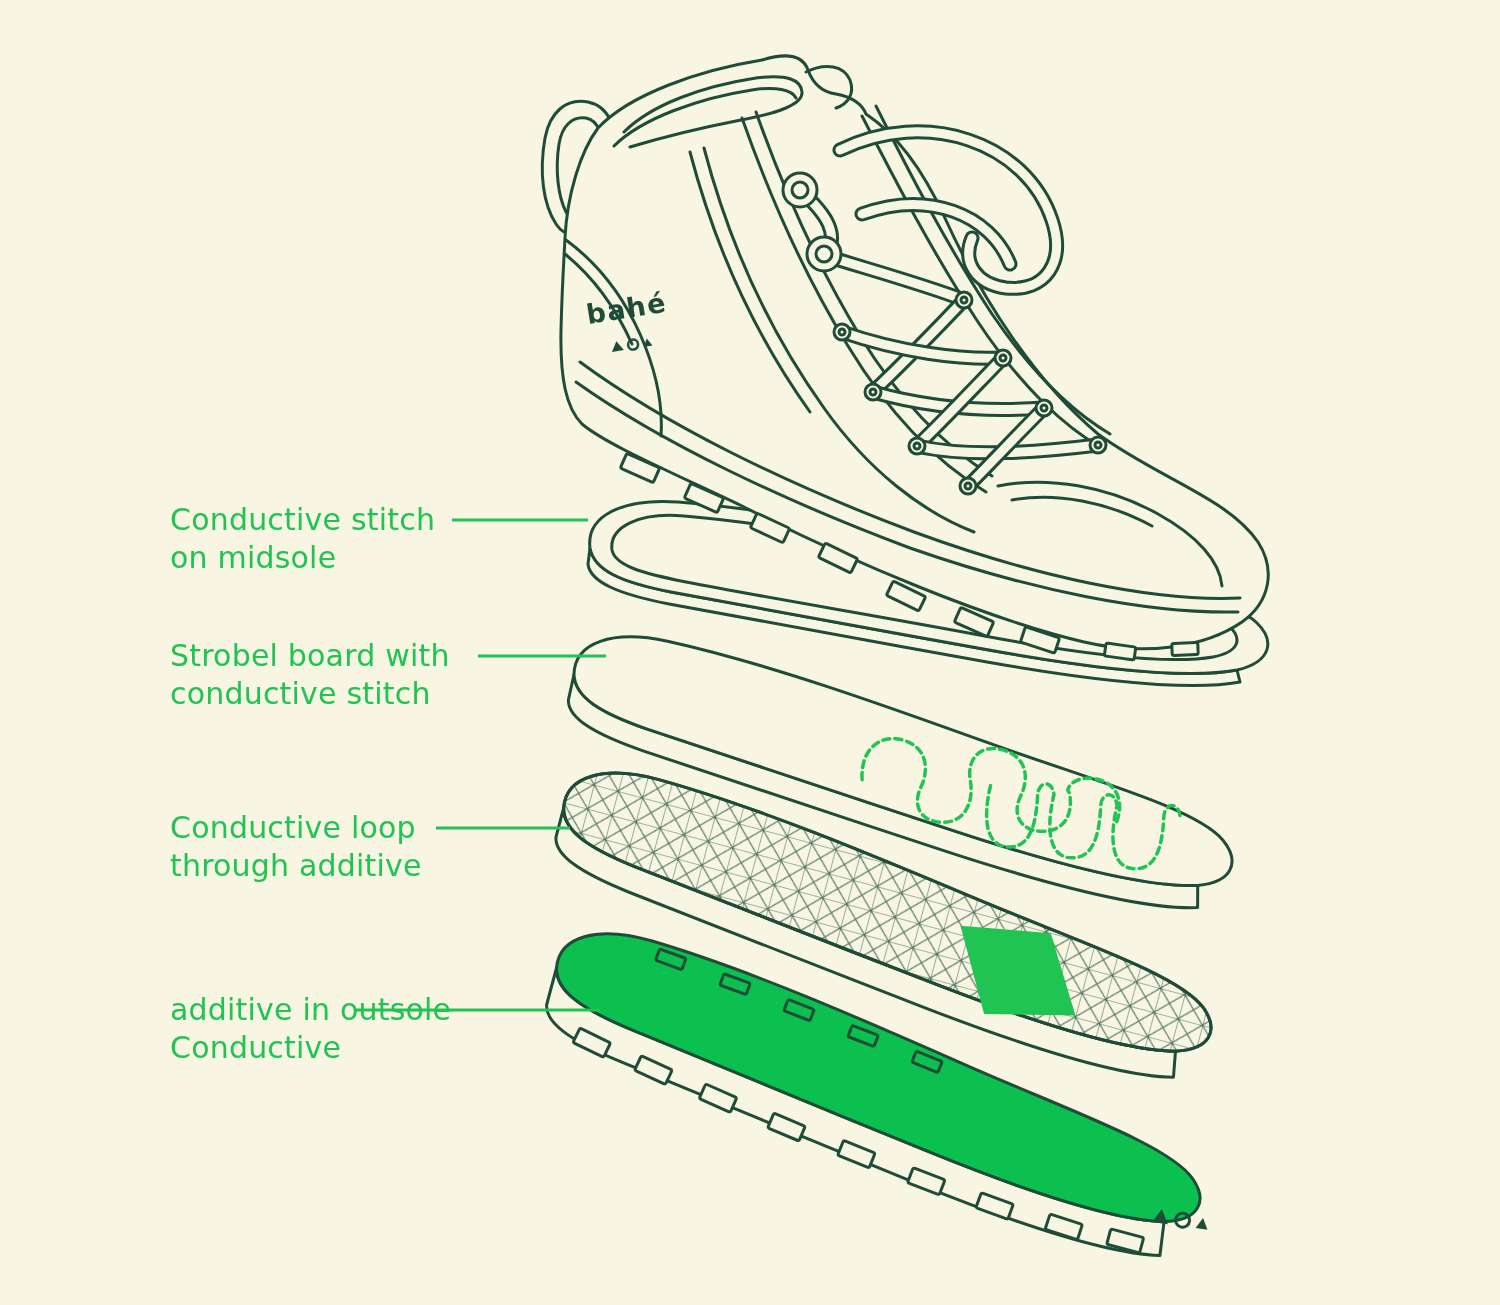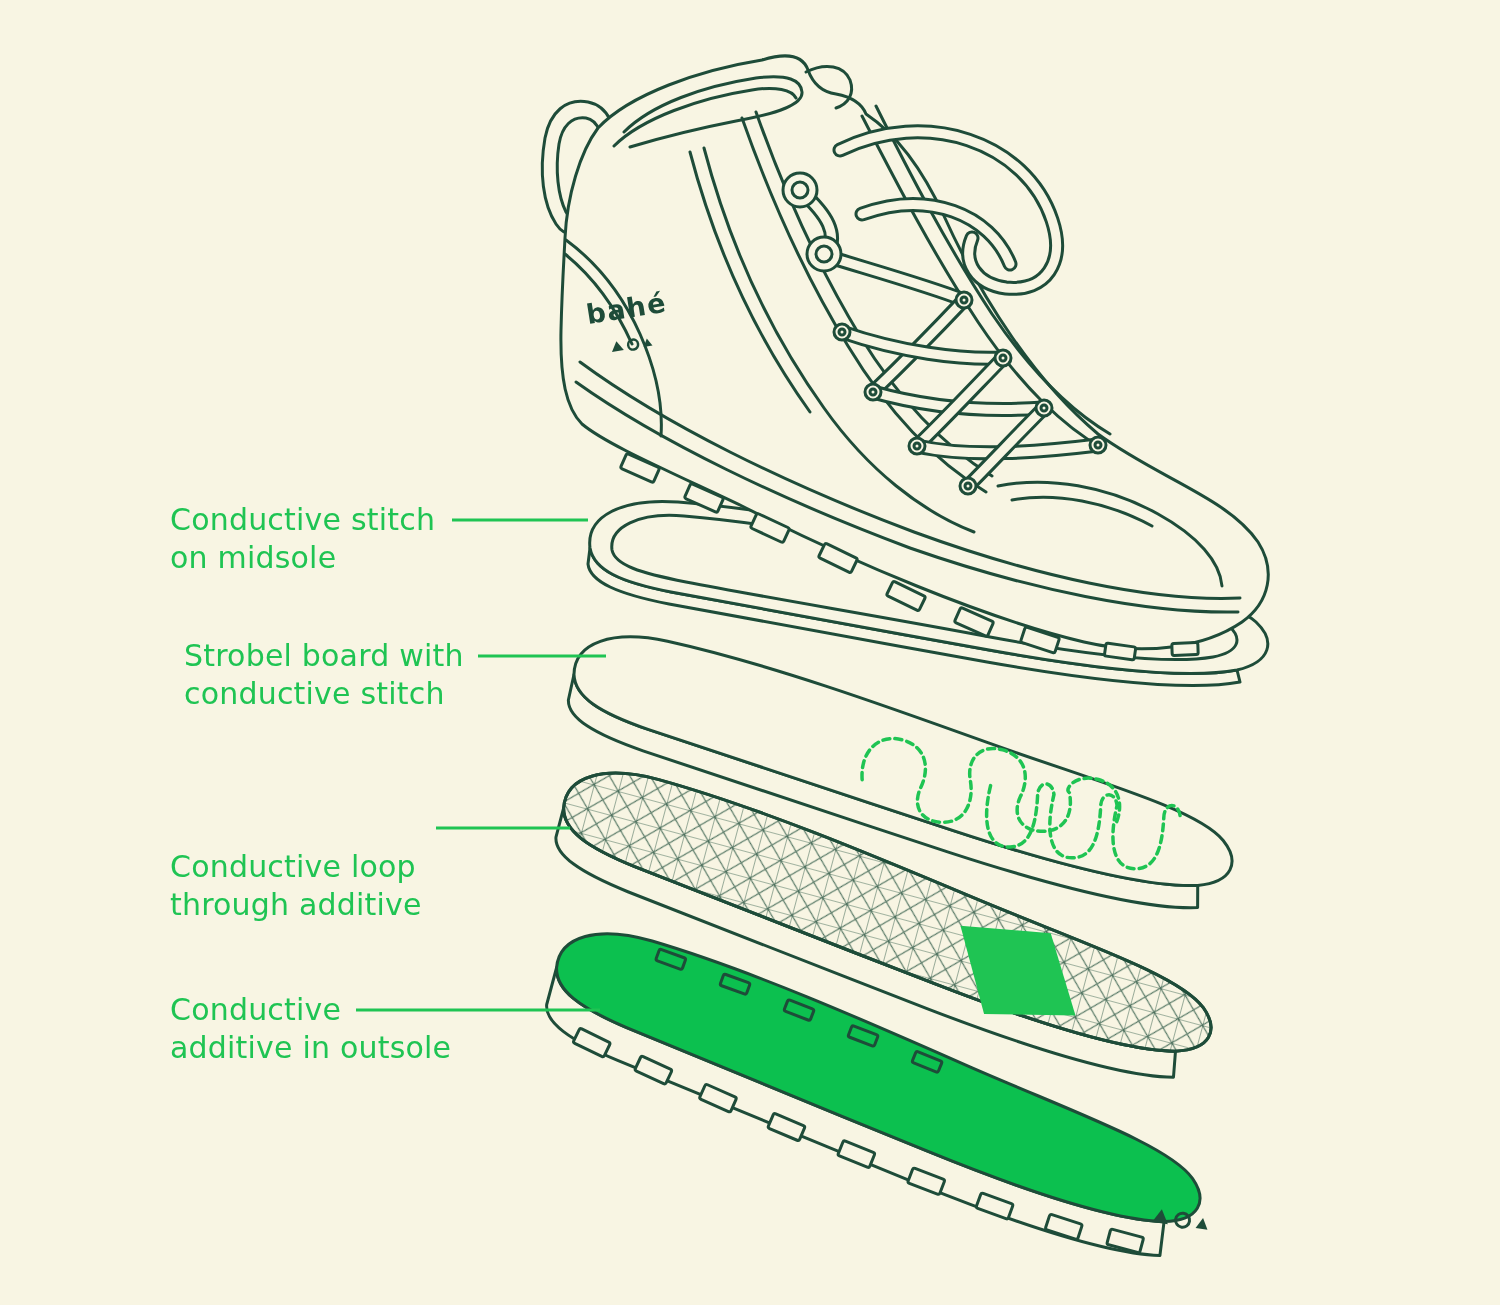--- a/index.html
+++ b/index.html
@@ -222,26 +222,26 @@
     <line class="leader" x1="478" y1="656" x2="606" y2="656"></line>
     <line class="leader" x1="436" y1="828" x2="570" y2="828"></line>
     <line class="leader" x1="356" y1="1010" x2="600" y2="1010"></line>
   </g>
 </svg>
 
 <div class="label" style="left:170px;top:501px">
   <div>Conductive stitch</div>
   <div>on midsole</div>
 </div>
-<div class="label" style="left:184px;top:637px">
+<div class="label" style="left:170px;top:637px">
   <div>Strobel board with</div>
   <div>conductive stitch</div>
 </div>
-<div class="label" style="left:170px;top:848px">
+<div class="label" style="left:170px;top:809px">
   <div>Conductive loop</div>
   <div>through additive</div>
 </div>
 <div class="label" style="left:170px;top:991px">
+  <div>additive in outsole</div>
   <div>Conductive</div>
-  <div>additive in outsole</div>
 </div>
 
 </div>
 
 </body></html>

